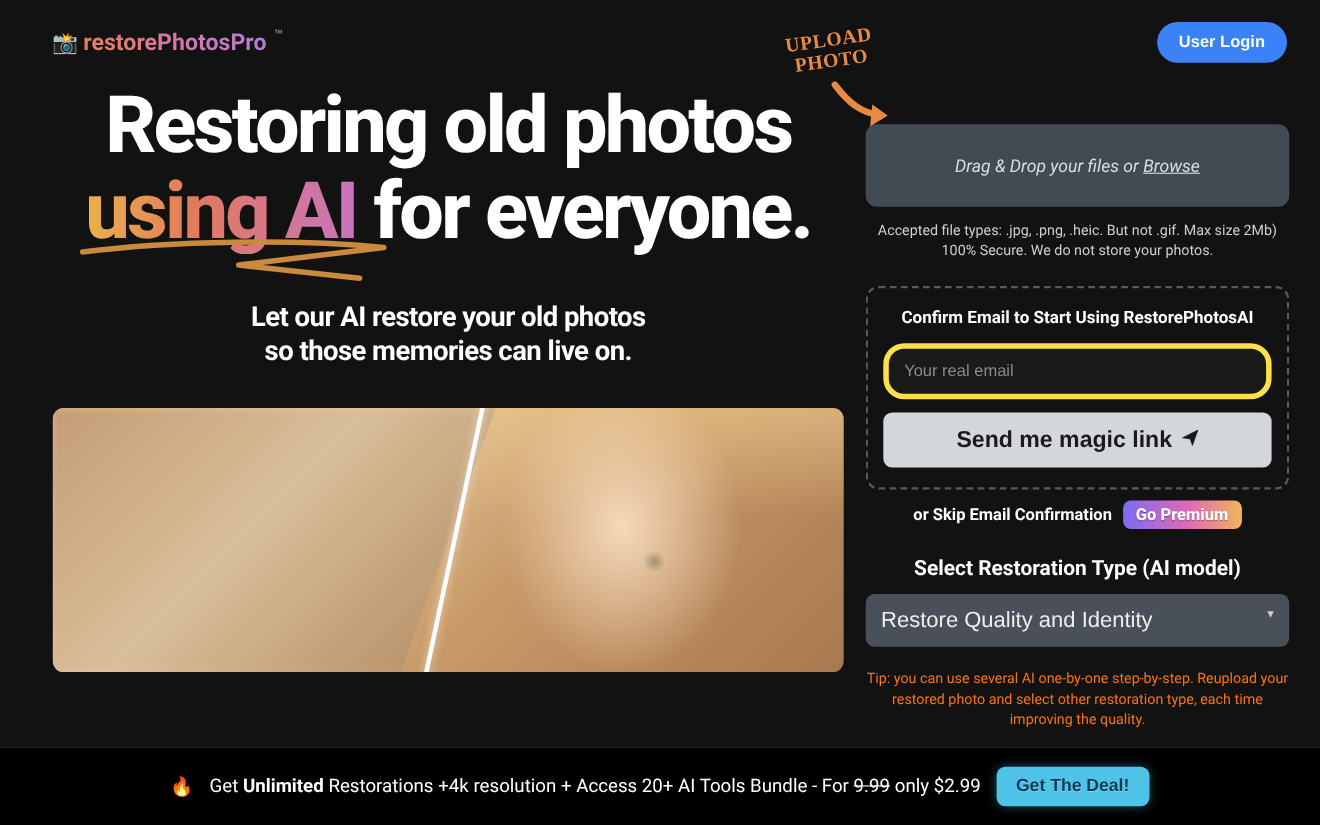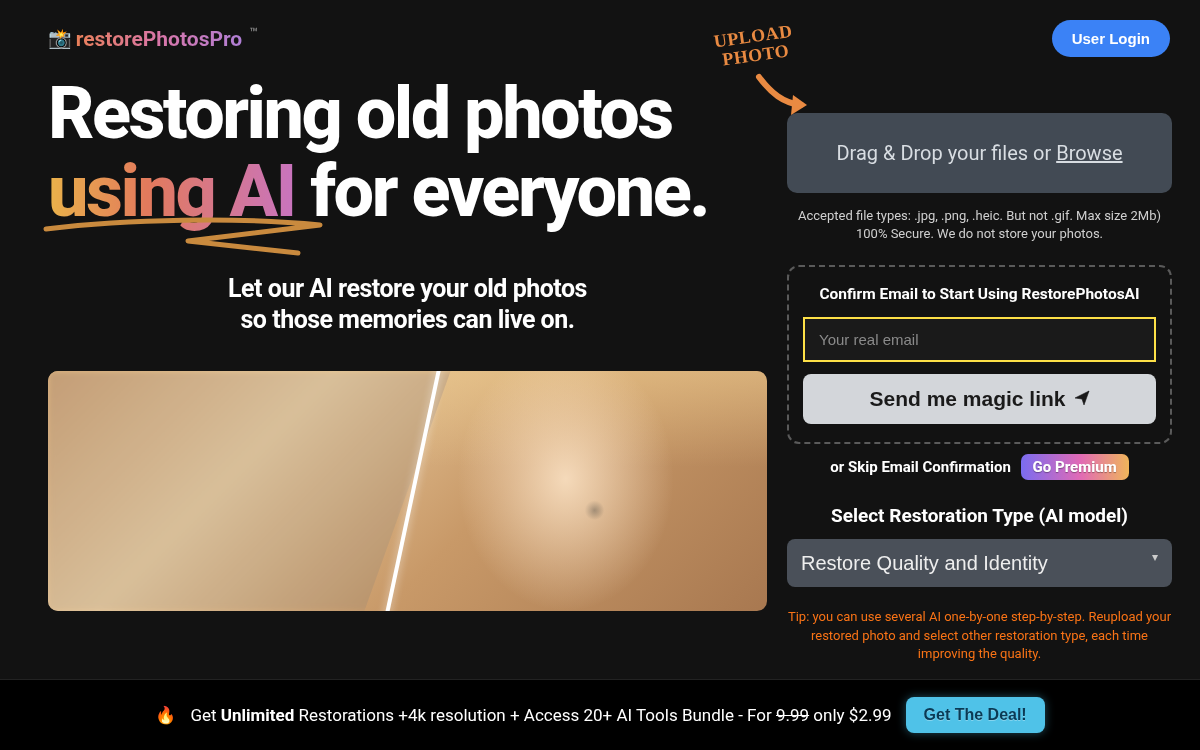--- a/index.html
+++ b/index.html
@@ -48,20 +48,21 @@
   padding: 0 28px 0 48px;
   gap: 20px;
 }
 .left-col { flex: 1; min-width: 0; }
 .right-col { width: 385px; flex-shrink: 0; position: relative; }
 .hero-title {
   font-size: 72px;
   font-weight: 800;
   line-height: 1.08;
   letter-spacing: -2.5px;
+  text-align: center;
   margin-top: 8px;
 }
 .hero-grad {
   background: linear-gradient(90deg, #eab24a 0%, #e27a5c 40%, #c974bf 100%);
   -webkit-background-clip: text;
   background-clip: text;
   color: transparent;
   position: relative;
   display: inline-block;
 }
@@ -139,42 +140,43 @@
   width: 60px;
   height: 50px;
 }
 .dropzone {
   margin-top: 46px;
   background: #424a54;
   border-radius: 10px;
   padding: 28px 20px;
   text-align: center;
   color: #d8dde2;
-  font-size: 20px;
+  font-size: 16px;
+  font-style: italic;
 }
 .dropzone a { color: #d8dde2; text-decoration: underline; cursor: pointer; }
 .file-note {
   text-align: center;
   font-size: 13px;
   color: #cfcfcf;
   margin-top: 14px;
   line-height: 1.4;
 }
 .email-box {
   margin-top: 22px;
   border: 2px dashed #5a5a5a;
   border-radius: 12px;
   padding: 18px 14px 18px;
 }
 .email-box-title { text-align: center; font-weight: 700; font-size: 15.5px; margin-bottom: 14px; }
 .email-input {
   width: 100%;
   background: #1a1a1a;
-  border: 2px solid #fde047;
-  border-radius: 0;
+  border: 5px solid #fde047;
+  border-radius: 19px;
   padding: 12px 14px;
   color: #fff;
   font-size: 15px;
   outline: none;
 }
 .email-input::placeholder { color: #8a8a8a; }
 .magic-btn {
   width: 100%;
   margin-top: 12px;
   background: #d3d6da;

